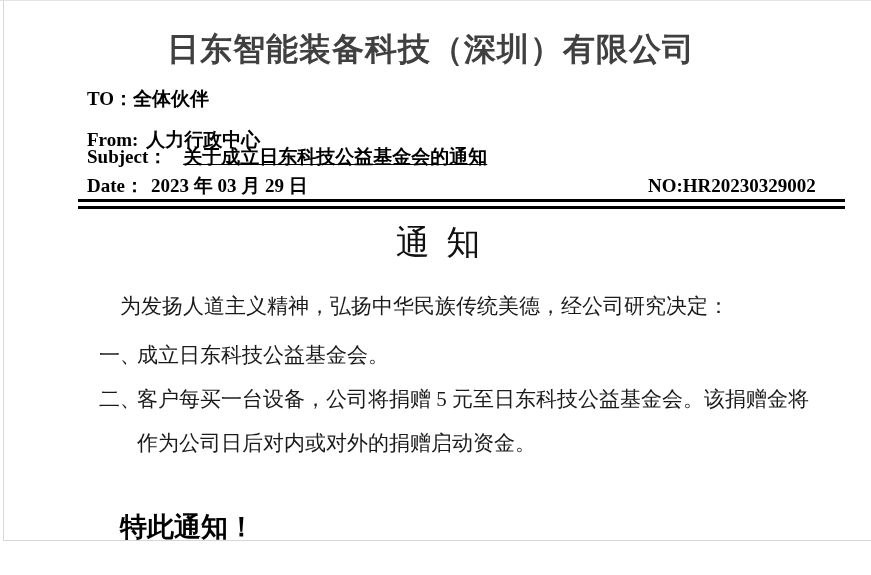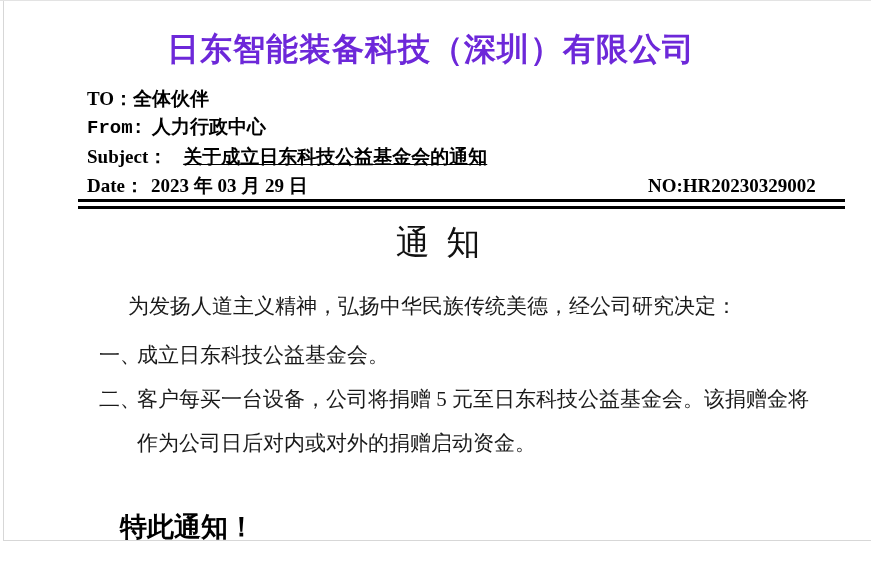--- a/index.html
+++ b/index.html
@@ -21,33 +21,33 @@
   .company-title {
     position: absolute;
     top: 31px; left: 0;
     width: 862px;
     text-align: center;
     font-family: "Liberation Sans", sans-serif;
     font-weight: 700;
     font-size: 32px;
     line-height: 36px;
     letter-spacing: 1px;
-    color: #6d28d9;
+    color: #404040;
   }
 
   .memo-row {
     position: absolute;
     left: 87px;
     font-size: 19px;
     font-weight: 700;
     line-height: 24px;
     white-space: nowrap;
   }
   .row-to      { top: 87px; }
-  .row-from    { top: 116px; font-family: Liberation Mono, monospace; }
+  .row-from    { top: 128px; }
   .row-subject { top: 145px; }
   .row-date    { top: 174px; }
   .row-to .val      { }
   .row-from .val    { margin-left: 8px; }
   .row-subject .val { margin-left: 16px; text-decoration: underline; }
   .row-date .val    { margin-left: 7px; }
 
   .doc-no {
     position: absolute;
     top: 174px; left: 648px;
@@ -71,21 +71,21 @@
     line-height: 38px;
     font-weight: 400;
     letter-spacing: 4px;
     color: #111;
   }
 
   .body-text { font-size: 21px; line-height: 30px; color: #1a1a1a; }
 
   .intro {
     position: absolute;
-    top: 291px; left: 128px;
+    top: 291px; left: 120px;
     width: 720px;
     white-space: nowrap;
   }
 
   .item {
     position: absolute;
     left: 99px;
     padding-left: 38px;
     line-height: 44px;
   }

